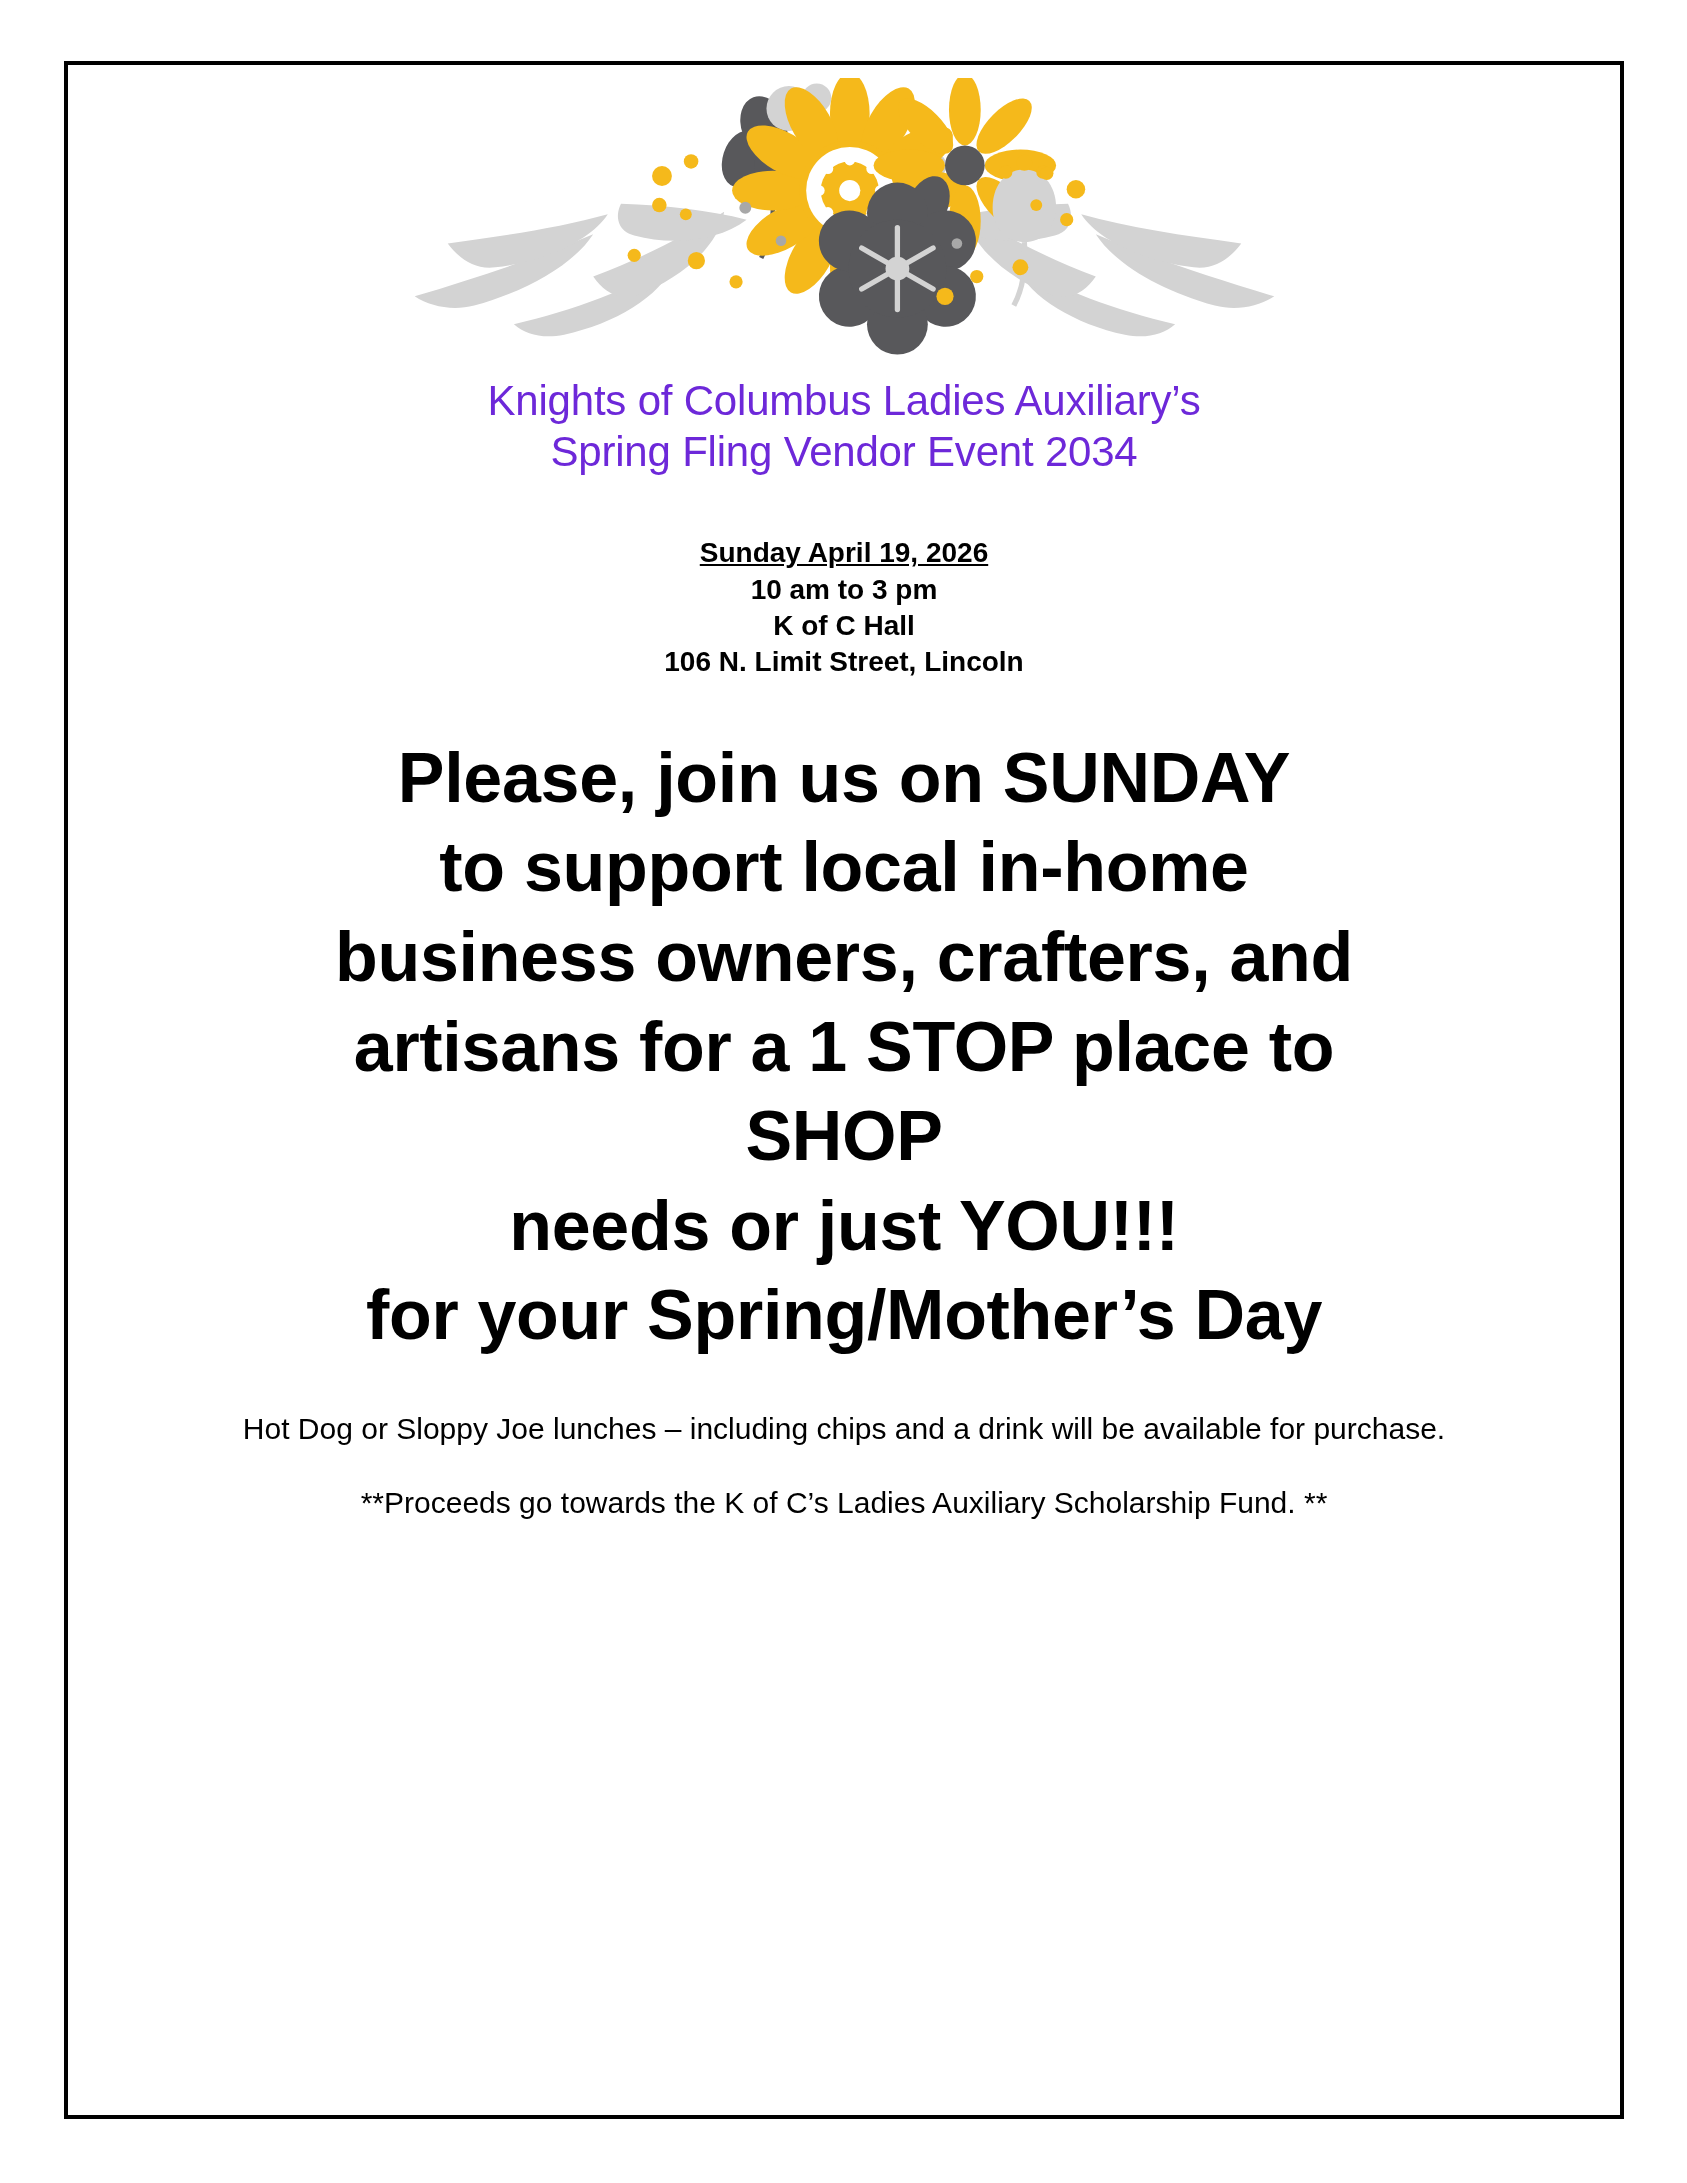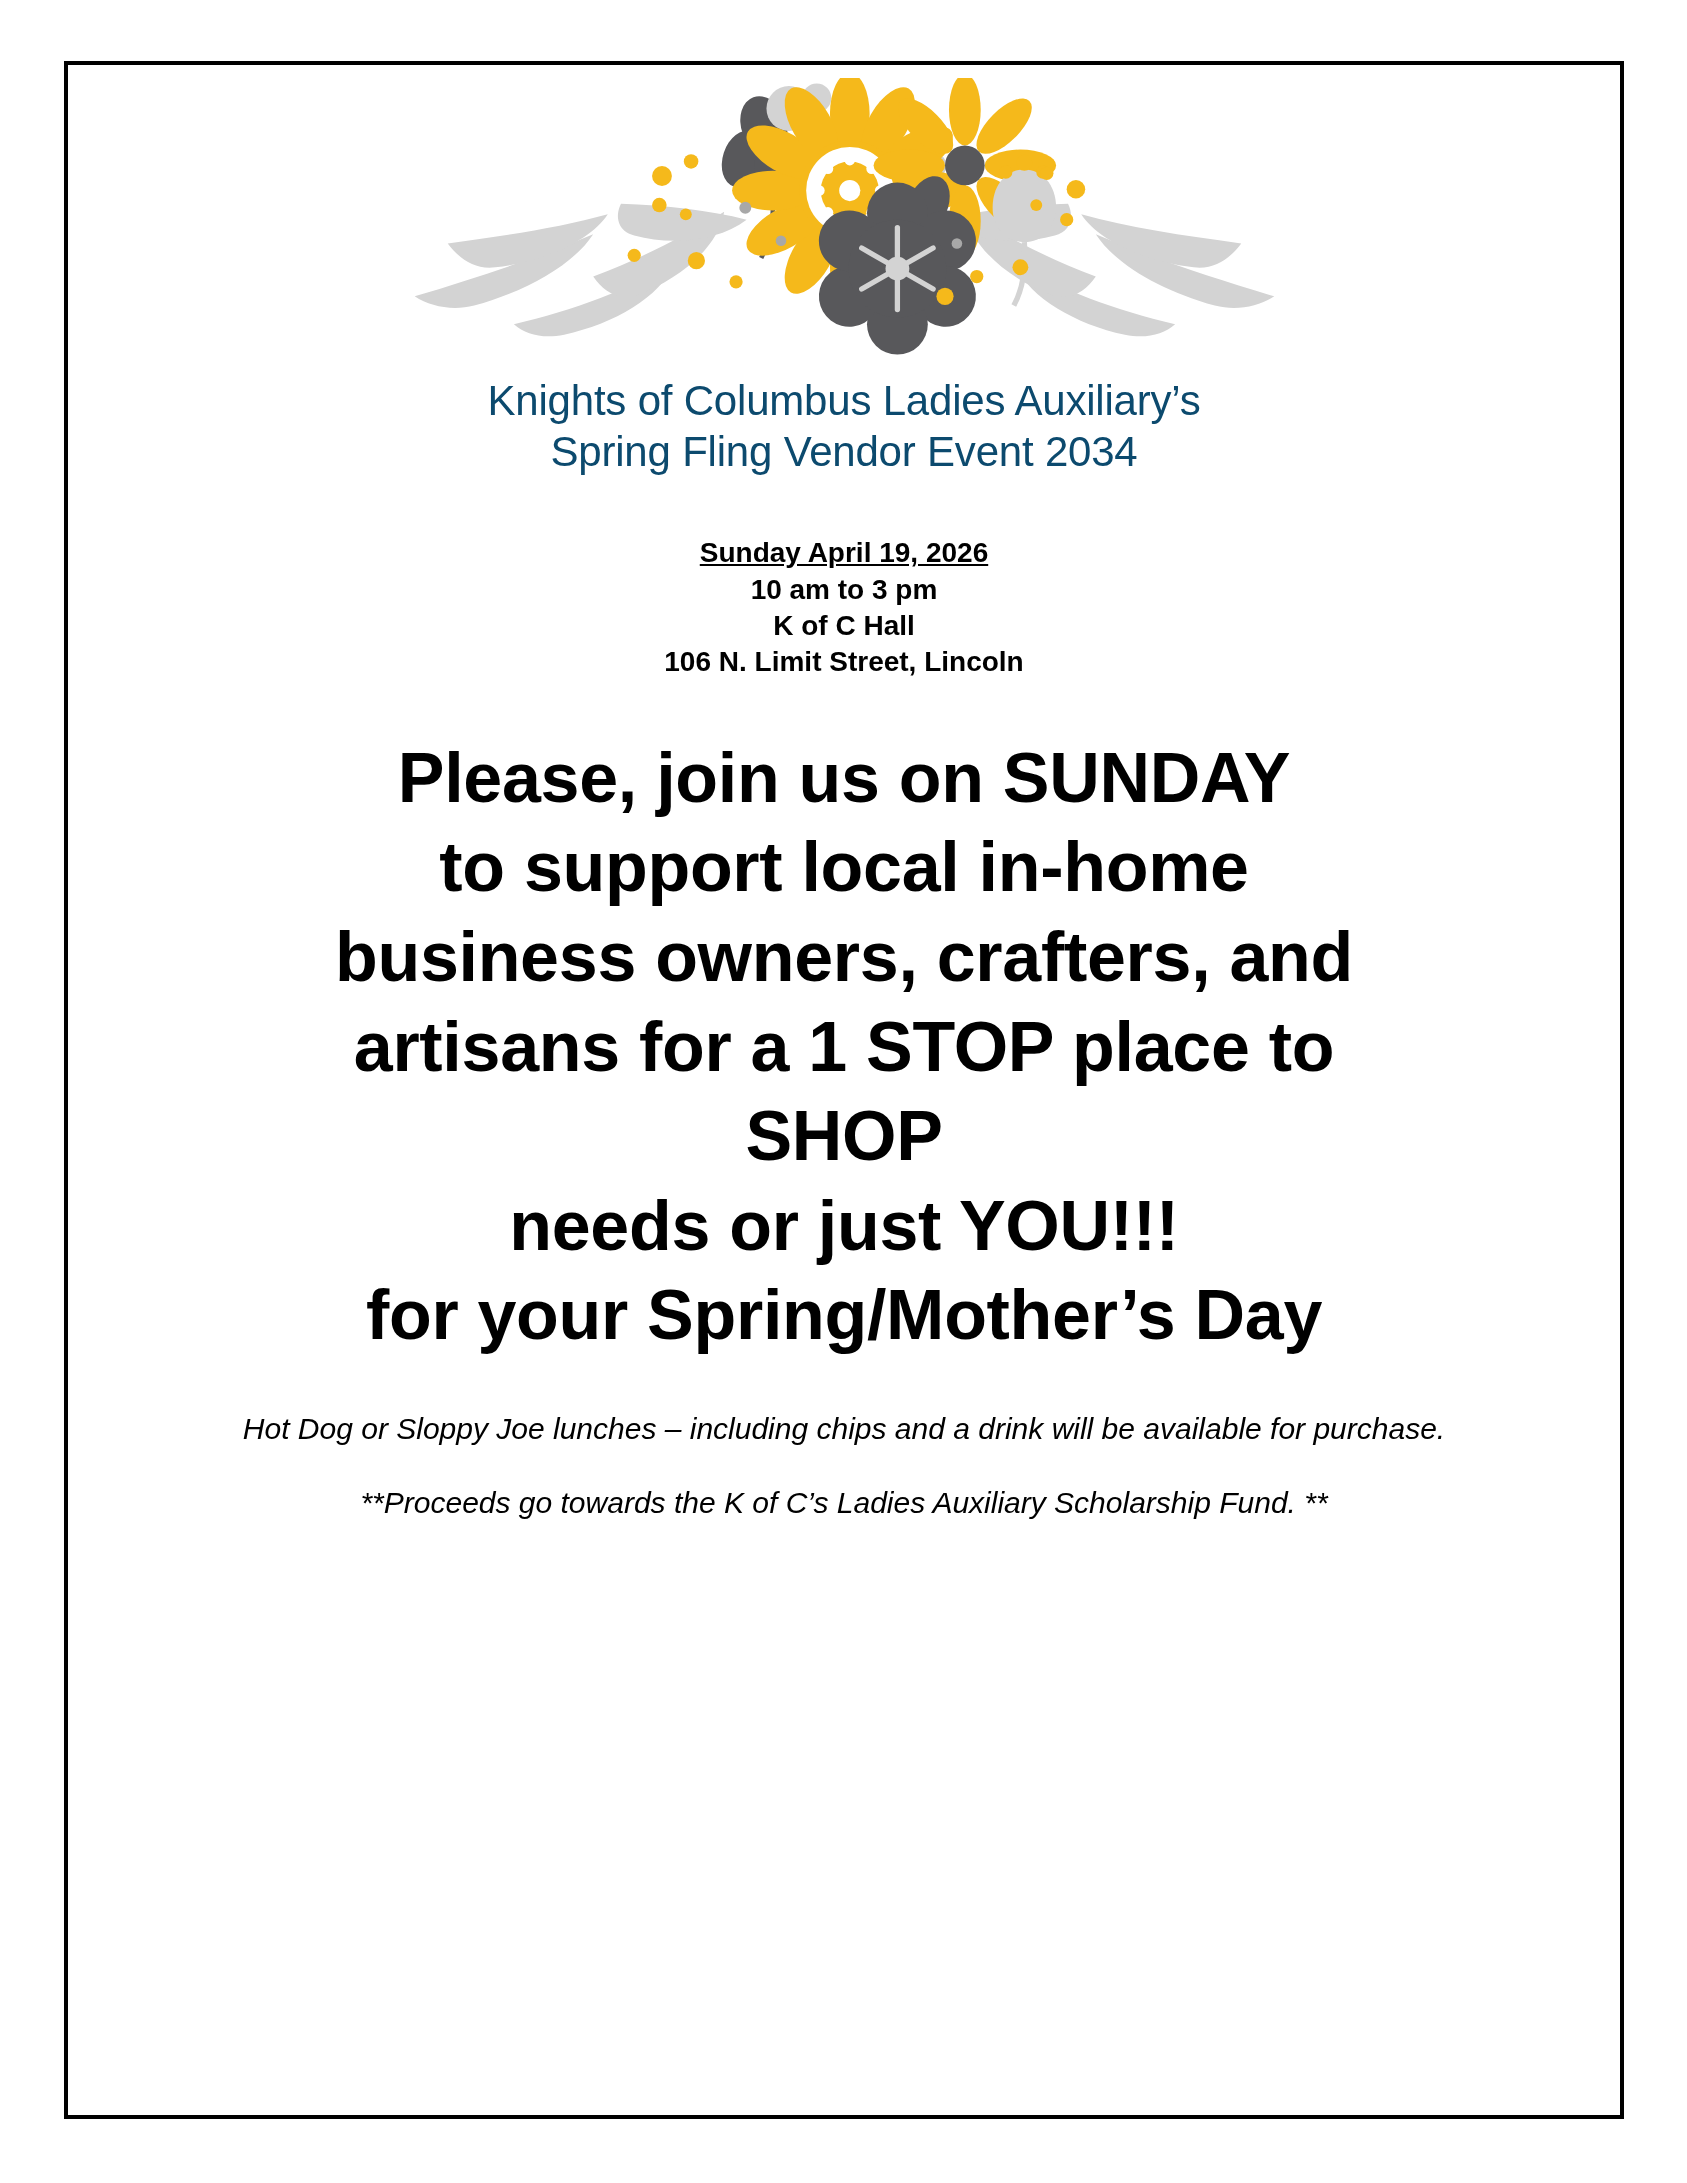--- a/index.html
+++ b/index.html
@@ -53,21 +53,21 @@
     display: block;
   }
 
   
   .title-block {
     margin-top: 18.5px;
     line-height: 1.22;
   }
   .title-line {
     font-size: 42px;
-    color: #0c4a6e;
+    color: #6d28d9;
     font-weight: 400;
     letter-spacing: -0.2px;
   }
 
   
   .details-block {
     margin-top: 58px;
     font-weight: bold;
     font-size: 28px;
     line-height: 1.30;
@@ -92,21 +92,20 @@
     line-height: 1.35;
     font-weight: 400;
   }
   .note-block .note + .note {
     margin-top: 34px;
   }
   .note-inner {
     display: block;
     max-width: 1283px;
     margin: 0 auto;
-    font-style: italic;
   }
 </style>
 </head>
 <body>
 
 <div class="page">
   <div class="flyer-border">
     <div class="content">
 
       <svg class="floral" viewBox="0 0 1420 420" aria-hidden="true">

